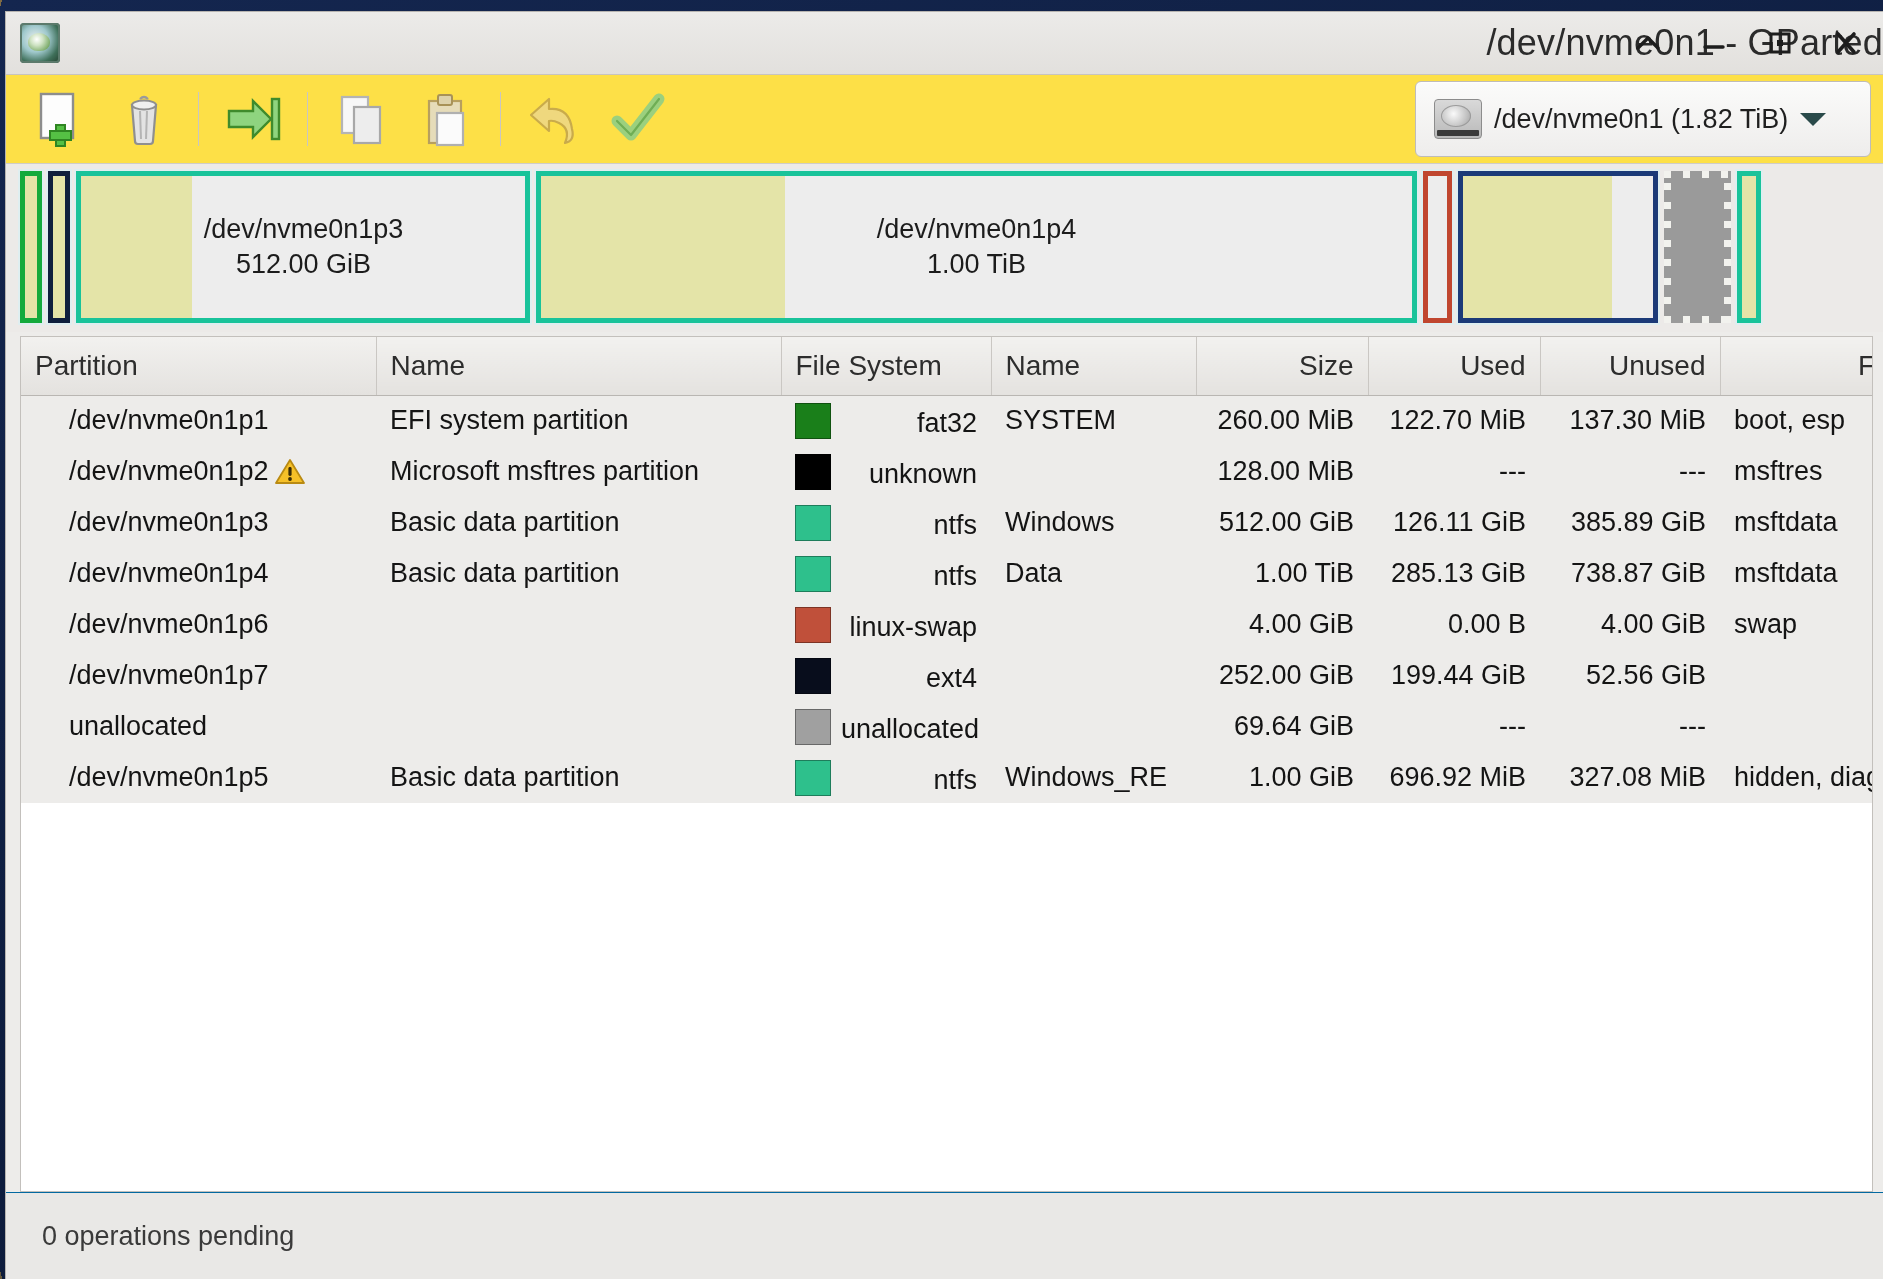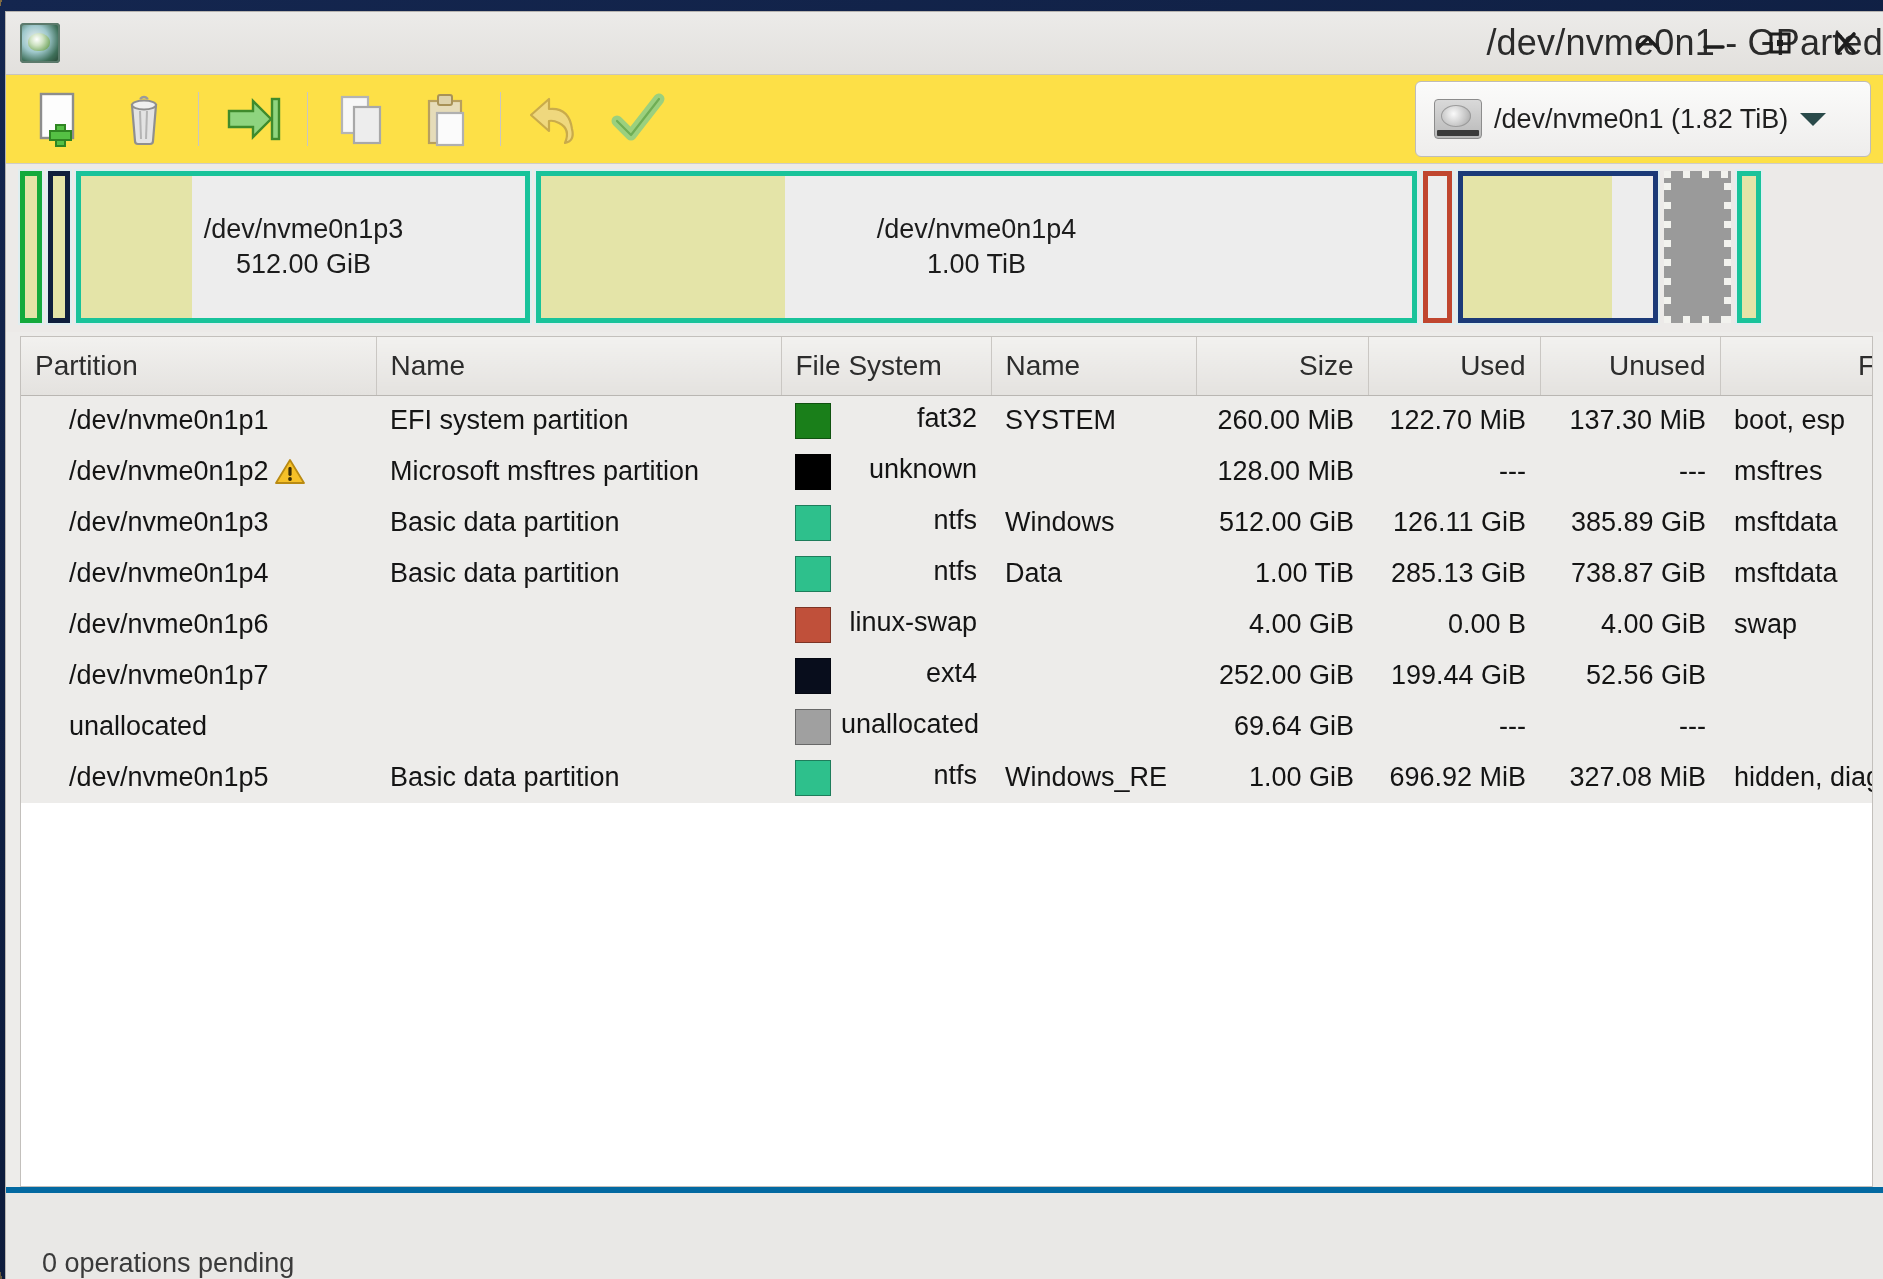--- a/index.html
+++ b/index.html
@@ -264,35 +264,35 @@
   table.ptable tbody td.r { text-align: right; }
   tr.selected td { background: #1874d2; color: #ffffff; }
 
   .part-cell { display:flex; align-items:center; gap:6px; padding-left: 34px; }
   .warn-icon {
     width: 30px; height: 27px;
     position: relative; flex: 0 0 auto;
   }
   .warn-icon svg { display:block; }
 
-  .fs-cell { display: flex; align-items: flex-start; gap: 10px; }
+  .fs-cell { display: flex; align-items: flex-end; gap: 10px; }
   .swatch {
     width: 34px; height: 34px;
     border: 1px solid rgba(0,0,0,.35);
     flex: 0 0 auto;
   }
   .fs-name { flex: 1 1 auto; text-align: right; }
 
   
   .statusbar {
     height: 86px;
     background: #e9e8e6;
-    border-top: 6px solid #0369a1;
-    display: flex;
-    align-items: flex-end;
+    border-top: 1px solid #0369a1;
+    display: flex;
+    align-items: center;
     padding-left: 36px;
     font-size: 27px;
     color: #3a3a3a;
     flex: 0 0 auto;
   }
 </style>
 </head>
 <body>
 
 <div id="desktop"></div>

